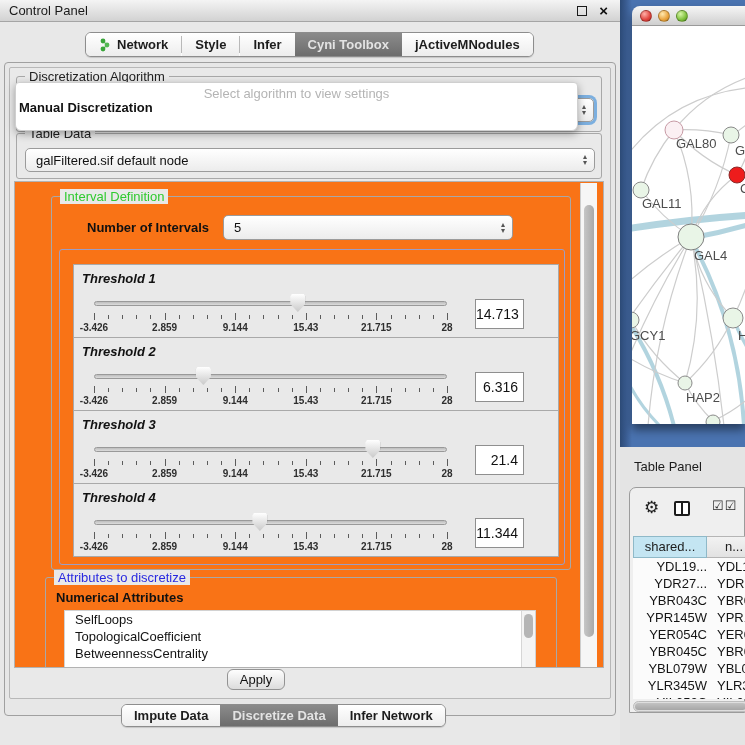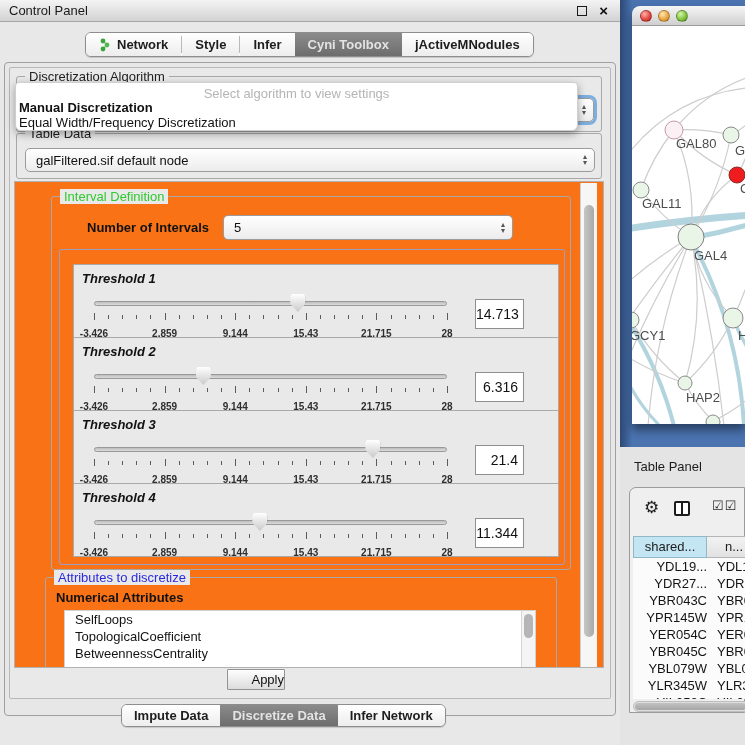--- a/index.html
+++ b/index.html
@@ -62,34 +62,34 @@
   .threshold:first-child{margin-top:14px;}
   .t-label{position:absolute;left:8px;top:6px;font-size:13px;font-weight:bold;color:#111;font-style:italic;}
   .t-slider{position:absolute;left:20px;top:28px;width:353px;height:40px;}
   .track{position:absolute;left:0;top:8px;width:100%;height:5px;border:1px solid #999;border-radius:3px;
     background:linear-gradient(#bdbdbd,#dcdcdc);}
   .thumb{position:absolute;top:1px;width:15px;height:18px;background:linear-gradient(#ffffff,#c9c9c9);
     clip-path:polygon(10% 0,90% 0,100% 14%,100% 55%,50% 100%,0 55%,0 14%);filter:drop-shadow(0 0 1px #777);}
   .ticks{position:absolute;left:0;top:20px;width:100%;height:8px;}
   .tick{position:absolute;top:2px;width:1px;height:4px;background:#5c5c5c;}
   .tick.major{top:0;height:7px;}
-  .ticklabels{position:absolute;left:0;top:29px;width:100%;height:12px;margin-top:6px;}
+  .ticklabels{position:absolute;left:0;top:29px;width:100%;height:12px;}
   .ticklabels span{position:absolute;transform:translateX(-50%);font-size:10px;font-weight:bold;color:#2e2e2e;white-space:nowrap;}
   .t-value{position:absolute;left:401px;top:34px;width:49px;height:30px;background:#fff;border:1px solid #8f8f8f;
     font-size:14px;color:#111;text-align:right;padding:6px 5px 0 0;}
 
   #attrs-group{left:30px;top:395px;width:512px;height:150px;}
   #attrs-sublabel{position:absolute;left:10px;top:12px;font-size:13px;font-weight:bold;color:#111;}
   #attr-list{position:absolute;left:18px;top:32px;width:472px;height:110px;background:#fff;border:1px solid #d2d2d2;overflow:hidden;}
   .attr-item{font-size:13px;color:#141414;padding:1px 0 1px 10px;line-height:15px;}
   #attr-vscroll{position:absolute;right:0;top:0;width:14px;height:100%;background:#f4f4f4;border-left:1px solid #d6d6d6;}
   #attr-vscroll .vthumb{position:absolute;left:2px;top:3px;width:9px;height:24px;background:#b5b5b5;border-radius:5px;}
 
-  #apply-btn{position:absolute;left:227px;top:669px;width:58px;height:21px;border:1px solid #939393;border-radius:1px;
-    background:linear-gradient(#fefefe,#dcdcdc);font-size:13px;color:#111;text-align:right;line-height:19px;z-index:5;}
+  #apply-btn{position:absolute;left:227px;top:669px;width:58px;height:21px;border:1px solid #939393;border-radius:6px;
+    background:linear-gradient(#fefefe,#dcdcdc);font-size:13px;color:#111;text-align:center;line-height:19px;z-index:5;}
 
   
   #right-region{position:absolute;left:620px;top:0;width:125px;height:745px;background:#e3e3e3;}
   #net-area{position:absolute;left:0;top:0;width:125px;height:447px;
     background:linear-gradient(90deg,#2c4a76 0,#3a5c91 6px,#4a73b0 12px);}
   #net-window{position:absolute;left:12px;top:6px;width:113px;height:418px;border-radius:8px 0 0 0;overflow:hidden;
     box-shadow:0 6px 10px rgba(0,0,0,.45);}
   .mac-titlebar{position:absolute;left:0;top:0;width:100%;height:20px;background:linear-gradient(#f6f6f6,#cfcfcf);
     border-bottom:1px solid #9a9a9a;}
   .light{position:absolute;top:4px;width:12px;height:12px;border-radius:50%;border:1px solid rgba(0,0,0,.25);}
@@ -401,21 +401,20 @@
           <span>Discretize Data</span>
         </div>
       <div class="seg">
           <span>Infer Network</span>
         </div>
     </div>
 
     <div id="algo-popup">
       <div class="popup-hint">Select algorithm to view settings</div>
       <div class="popup-item b">Manual Discretization</div>
-      <div class="popup-item r">Equal Width/Frequency Discretization</div>
     </div>
   </section>
 
   <section id="right-region">
     <div id="net-area">
       <div id="net-window">
         <div class="mac-titlebar">
           <span class="light red"></span>
           <span class="light yellow"></span>
           <span class="light green"></span>

